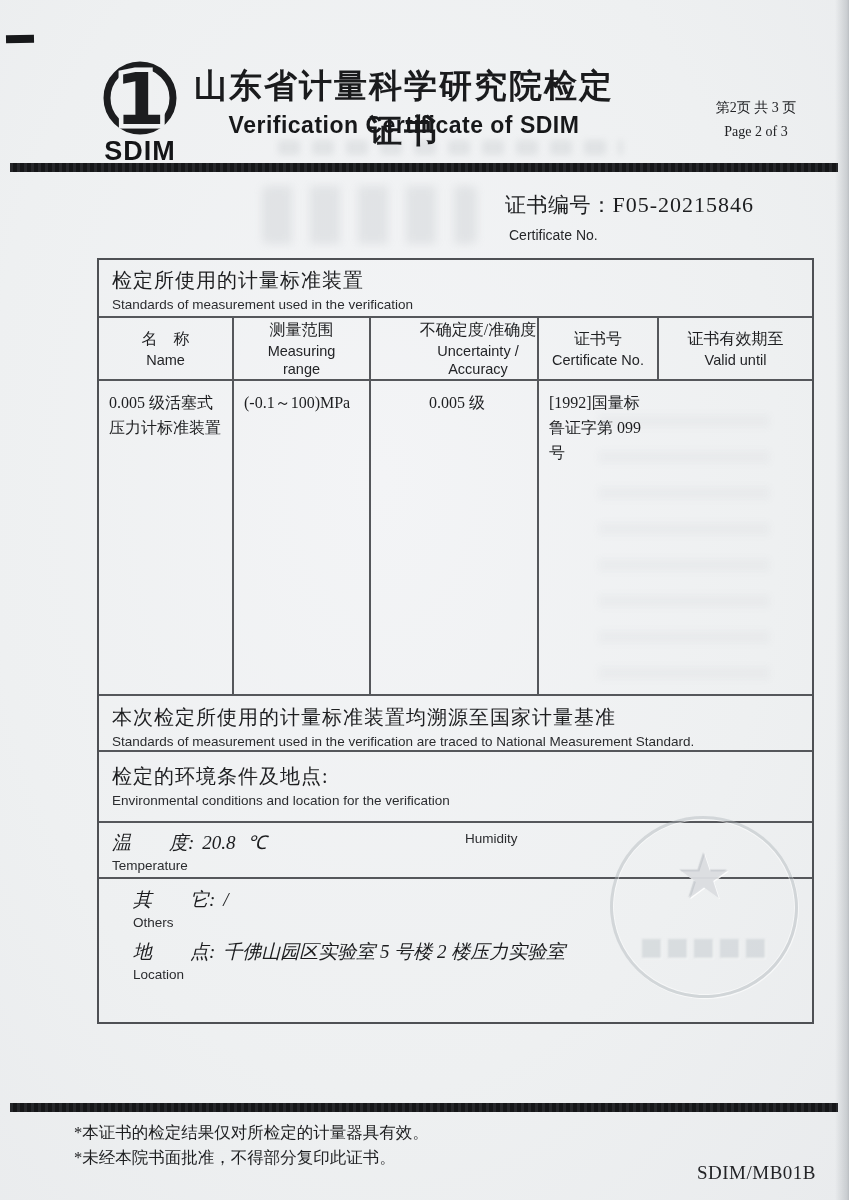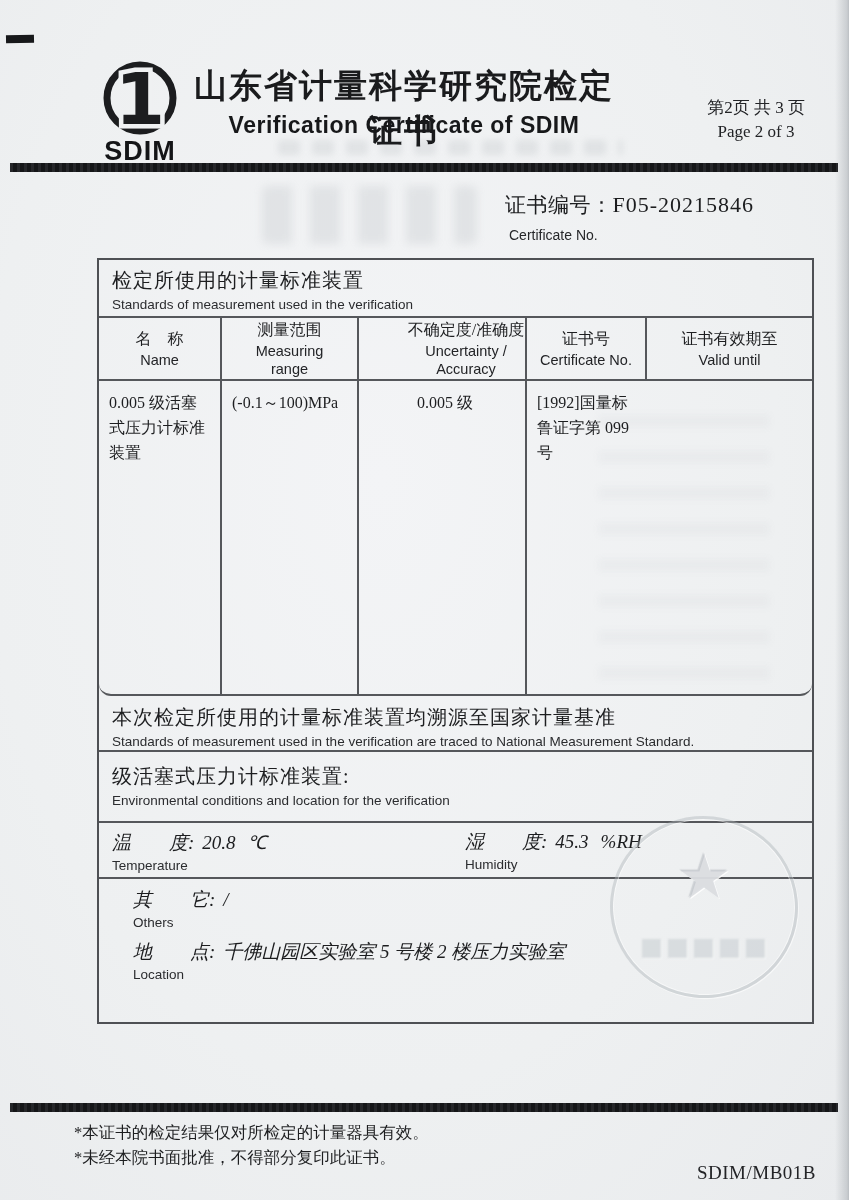--- a/index.html
+++ b/index.html
@@ -31,50 +31,50 @@
     filter:blur(3px); opacity:.4; }
 
   
   .logo { position:absolute; left:84px; top:58px; width:112px; text-align:center; }
   .logo-text { font-family:"Liberation Sans", sans-serif; font-weight:bold; font-size:27px; letter-spacing:1px; color:#141517; margin-top:-8px; }
   .title-zh { position:absolute; left:178px; top:64px; width:452px; text-align:center;
     font-size:33px; font-weight:bold; letter-spacing:2px; color:#1a1b1d; }
   .title-en { position:absolute; left:178px; top:112px; width:452px; text-align:center;
     font-size:23px; font-weight:bold; letter-spacing:.5px; color:#17181a; }
   .page-info { position:absolute; left:686px; top:96px; width:140px; text-align:center;
-    font-size:17px; line-height:24px; color:#222326; }
+    font-size:14px; line-height:24px; color:#222326; }
 
   .rule { position:absolute; left:10px; width:828px; height:9px; background:#1c1d1f;
     background-image:repeating-linear-gradient(90deg, #26272a 0 3px, #151618 3px 7px); }
   .rule-top { top:163px; }
   .rule-bottom { top:1103px; }
 
   .cert-line { position:absolute; left:505px; top:191px; font-size:21px; color:#1c1d1f; letter-spacing:.5px; white-space:nowrap; }
   .cert-line .num { font-size:22px; letter-spacing:1px; }
   .cert-en { position:absolute; left:509px; top:227px; font-size:14px; color:#26272a; }
 
   
   .main-box { position:absolute; left:97px; top:258px; width:717px; height:766px;
     border:2px solid #4e5054; }
   .row { position:relative; border-bottom:2px solid #55575b; width:100%; }
   .row:last-child { border-bottom:none;margin-left:21px; }
   .sec-zh { font-size:20px; letter-spacing:1px; color:#1d1e20; }
   .sec-en { font-family:"Liberation Sans", sans-serif; font-size:13.5px; color:#2b2c2f; margin-top:3px; }
 
   .r-sec1 { height:58px; padding:7px 13px 4px; }
   .r-thead { height:63px; display:flex; }
-  .r-tbody { height:315px; display:flex;border-radius:12px; }
+  .r-tbody { height:315px; display:flex; }
   .r-trace { height:56px; padding:8px 13px 0; }
   .r-envt  { height:71px; padding:11px 13px 0; }
   .r-temp  { height:56px; }
   .r-last  { height:119px; }
 
   .col { border-right:2px solid #55575b; height:100%; }
   .col:last-child { border-right:none; }
-  .c1 { width:123px; } .c2 { width:137px; } .c3 { width:120px;margin-left:48px; } .c4 { width:120px; } .c5 { flex:1; }
+  .c1 { width:135px; } .c2 { width:137px; } .c3 { width:120px;margin-left:48px; } .c4 { width:120px; } .c5 { flex:1; }
 
   .hcell { display:flex; flex-direction:column; align-items:center; justify-content:center; text-align:center; }
   .hcell .zh { font-size:16px; color:#1d1e20; line-height:20px; }
   .hcell .en { font-family:"Liberation Sans", sans-serif; font-size:14.5px; color:#232427; line-height:18px; margin-top:2px; }
   .r-thead .c2 .en, .r-thead .c3 .en { max-width:98px; }
 
   .dcell { padding:9px 8px 0 10px; font-size:16px; line-height:25px; color:#1d1e20; }
 
   .env-item { position:absolute; top:6px; }
   .env-zh { font-size:19px; color:#1c1d1f; white-space:nowrap;font-style:italic; }
@@ -167,35 +167,32 @@
       <div class="col c3 dcell cn">0.005 级</div>
       <div class="col c4 dcell cn">[1992]国量标鲁证字第 099 号</div>
     </div>
 
     <div class="row r-trace">
       <div class="sec-zh cn">本次检定所使用的计量标准装置均溯源至国家计量基准</div>
       <div class="sec-en">Standards of measurement used in the verification are traced to National Measurement Standard.</div>
     </div>
 
     <div class="row r-envt">
-      <div class="sec-zh cn">级活塞式压力计标准装置:</div>
+      <div class="sec-zh cn">检定的环境条件及地点:</div>
       <div class="sec-en">Environmental conditions and location for the verification</div>
     </div>
 
     <div class="row r-temp">
       <div class="env-item pos-temp">
         <div class="env-zh cn">
           <span>温　　度:</span><span class="val">20.8</span><span class="unit">℃</span>
         </div>
         <div class="env-en">Temperature</div>
       </div>
       <div class="env-item pos-hum">
-        <div class="env-zh cn">
-          <span>湿　　度:</span><span class="val">45.3</span><span class="unit">%RH</span>
-        </div>
         <div class="env-en">Humidity</div>
       </div>
     </div>
 
     <div class="row r-last">
       <div class="env-item pos-others">
         <div class="env-zh cn">
           <span>其　　它:</span><span class="val">/</span>
         </div>
         <div class="env-en">Others</div>

